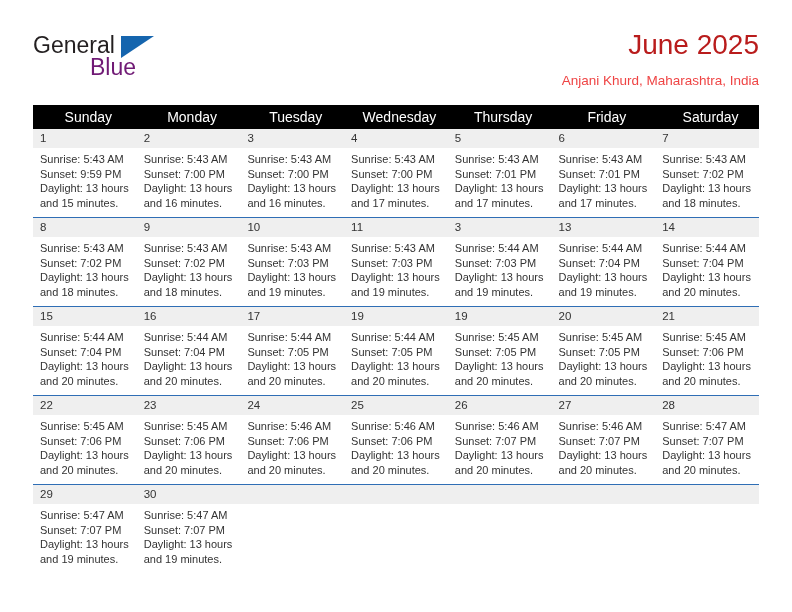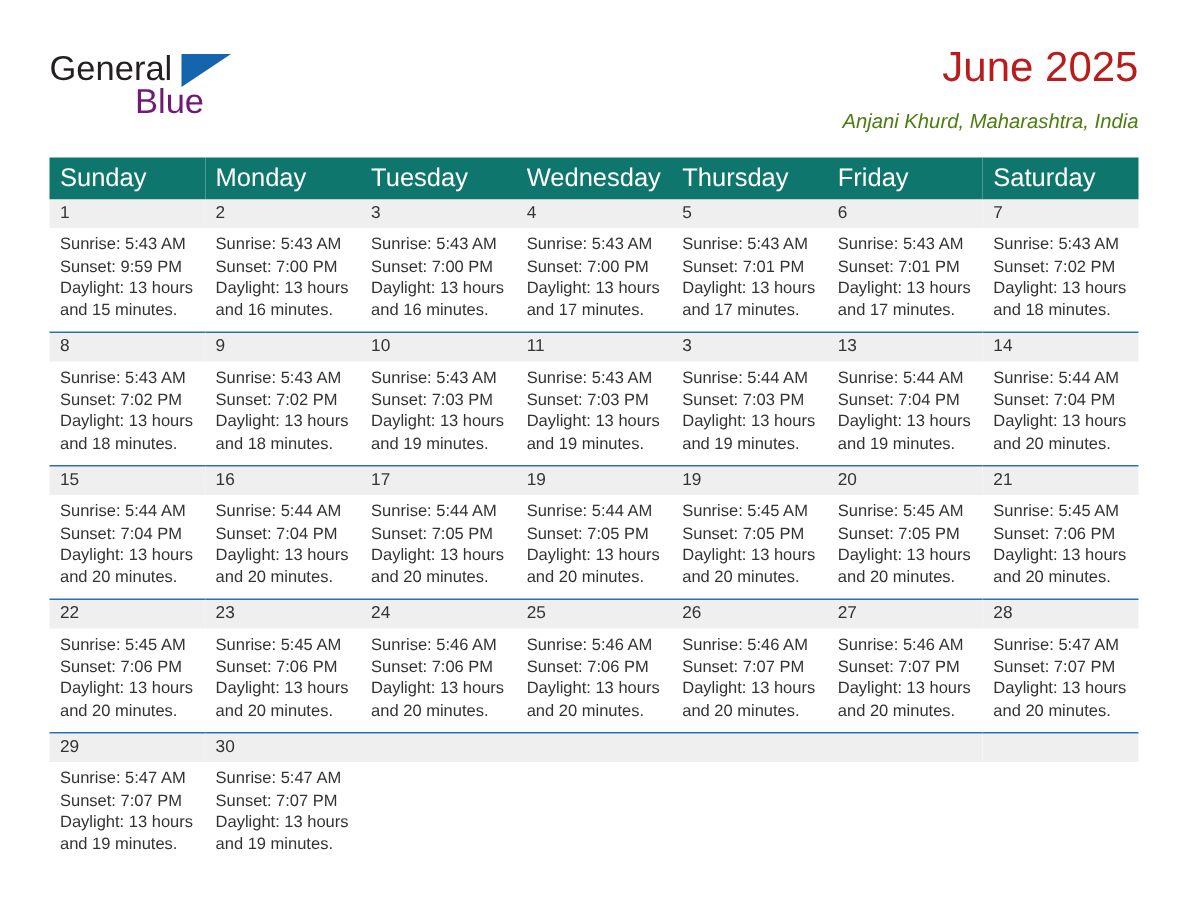--- a/index.html
+++ b/index.html
@@ -72,42 +72,41 @@
   }
   .month-title {
     font-size: 28px;
     font-weight: normal;
     color: #b91c1c;
     line-height: 34px;
     white-space: nowrap;
   }
   .location {
     font-size: 13.5px;
-    color: #4d7c0f;
+    color: #ef4444;
     line-height: 20px;
     margin-top: 9px;
     white-space: nowrap;
-    font-style: italic;
   }
 
   
   .calendar {
     position: absolute;
     left: 33px;
     top: 105px;
     width: 726px;
     border-collapse: collapse;
     table-layout: fixed;
   }
   .calendar th {
-    background: #0f766e;
+    background: #000000;
     color: #ffffff;
-    font-size: 17px;
+    font-size: 14px;
     font-weight: normal;
-    text-align: left;
+    text-align: center;
     padding: 4px 0 4px 7px;
     height: 13px;
     border: none;
   }
   .calendar td {
     vertical-align: top;
     padding: 0;
     width: 103.71px;
     border: none;
   }

